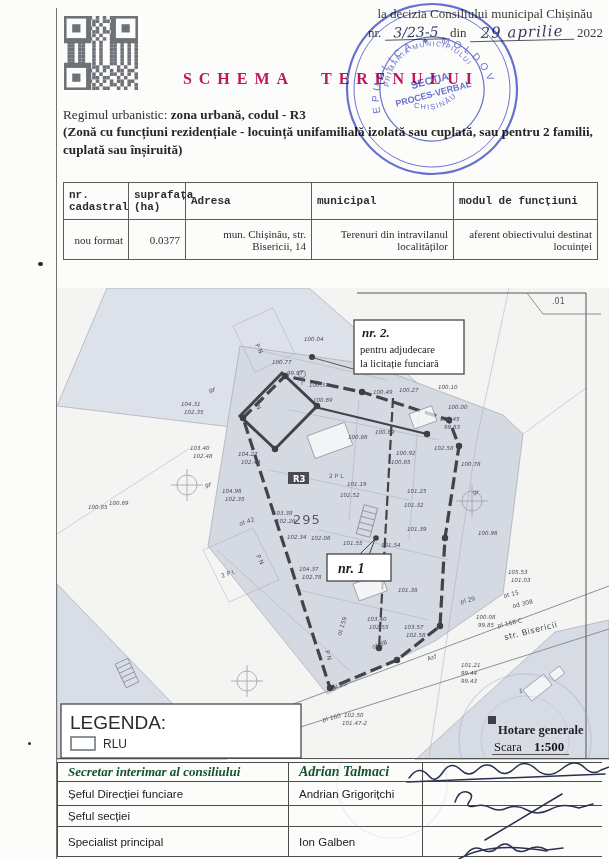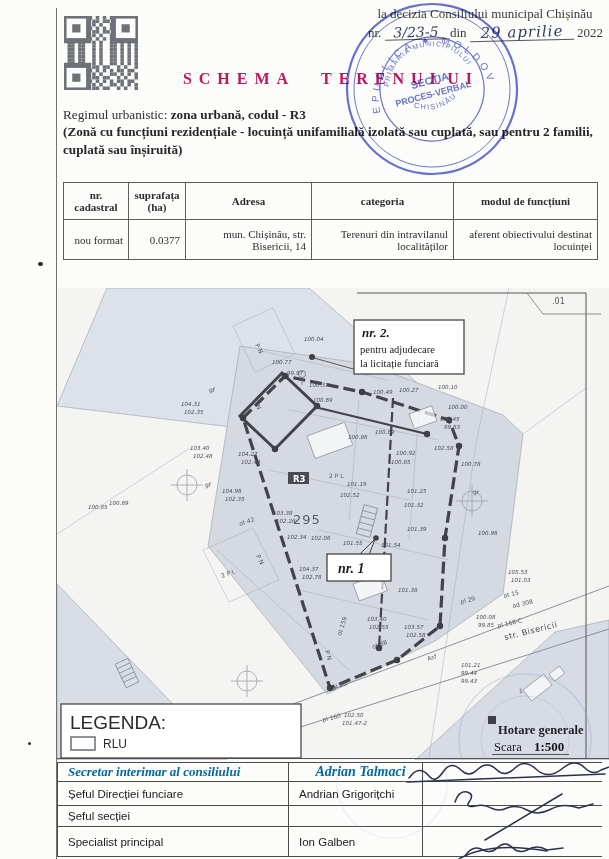--- a/index.html
+++ b/index.html
@@ -22,21 +22,21 @@
   
   .doc-title{left:57px;top:70px;width:548px;text-align:center;
     font-size:16px;font-weight:bold;color:#be185d;letter-spacing:7px;word-spacing:16px;}
   
   .urbanism{left:63px;top:106px;width:540px;font-size:13.2px;line-height:1.32;color:#2f2f2f;}
   .urbanism b{color:#272727;}
   
   .ptable{left:63px;top:182px;border-collapse:collapse;table-layout:fixed;width:534px;
     font-size:11px;color:#2d2d2d;}
   .ptable th,.ptable td{border:1px solid #5c5c5a;padding:3px 5px;vertical-align:middle;}
-  .ptable th{font-weight:bold;text-align:center;height:30px;}
+  .ptable th{font-weight:bold;text-align:left;height:30px;font-family:Liberation Mono, monospace;}
   .ptable td{height:33px;text-align:right;}
   
   .map{left:57px;top:288px;}
   .map text{user-select:none;}
   .elev{fill:#4b4f5a;font-style:italic;font-family:"DejaVu Sans",sans-serif;font-size:5.6px;}
   .mlabel{fill:#51555f;font-family:"DejaVu Sans",sans-serif;font-size:6px;}
   .co-title{font-family:"Liberation Serif",serif;font-style:italic;font-weight:bold;font-size:13px;fill:#1e1e1e;}
   .co-title2{font-family:"Liberation Serif",serif;font-style:italic;font-weight:bold;font-size:14px;fill:#1e1e1e;}
   .co-line{font-family:"Liberation Serif",serif;font-size:10.5px;fill:#222;}
   .legend-title{font-family:"Liberation Sans",sans-serif;font-size:19px;fill:#2a2a2a;}
@@ -49,22 +49,22 @@
   .p295{font-family:"DejaVu Sans",sans-serif;font-size:13px;fill:#585c64;letter-spacing:1px;}
   .r3t{font-family:"DejaVu Sans",sans-serif;font-size:8.5px;font-weight:bold;fill:#fff;}
   
   .stamp{mix-blend-mode:multiply;opacity:.82;}
   .stamp text{font-family:"Liberation Sans",sans-serif;fill:#4553c9;}
   
   .sigwrap{left:57px;top:762px;width:545px;height:97px;overflow:hidden;}
   .stable{border-collapse:collapse;table-layout:fixed;width:545px;font-family:"Liberation Sans",sans-serif;
     font-size:11.5px;color:#1c1c1c;}
   .stable td{border:1px solid #4c4c4a;padding:0 0 0 10px;vertical-align:middle;}
-  .stable tr.first td{font-family:"Liberation Serif",serif;font-style:italic;font-weight:bold;font-size:13px;color:#0369a1;}
-  .stable tr.first td.name{font-size:14px;text-align:center;}
+  .stable tr.first td{font-family:"Liberation Serif",serif;font-style:italic;font-weight:bold;font-size:13px;color:#14532d;}
+  .stable tr.first td.name{font-size:14px;}
   .sigover{left:57px;top:758px;pointer-events:none;}
 </style>
 </head>
 <body>
 
 <div class="abs scan-edge"></div>
 <div class="abs speck" style="left:38px;top:262px;width:5px;height:4px;"></div>
 <div class="abs speck" style="left:28px;top:742px;width:3px;height:3px;"></div>
 
 <svg class="abs" style="left:64px;top:16px;" width="74" height="74" viewBox="0 0 72 72" fill="#6e7278">
@@ -263,21 +263,21 @@
       <col style="width:57px">
       <col style="width:126px">
       <col style="width:142px">
       <col style="width:144px">
     </colgroup>
   <thead>
     <tr>
       <th>nr. cadastral</th>
       <th>suprafața (ha)</th>
       <th>Adresa</th>
-      <th>categoria</th>
+      <th>municipal</th>
       <th>modul de funcțiuni</th>
     </tr>
   </thead>
   <tbody>
     <tr>
       <td>nou format</td>
       <td>0.0377</td>
       <td>mun. Chișinău, str. Bisericii, 14</td>
       <td>Terenuri din intravilanul localităților</td>
       <td>aferent obiectivului destinat locuinței</td>

